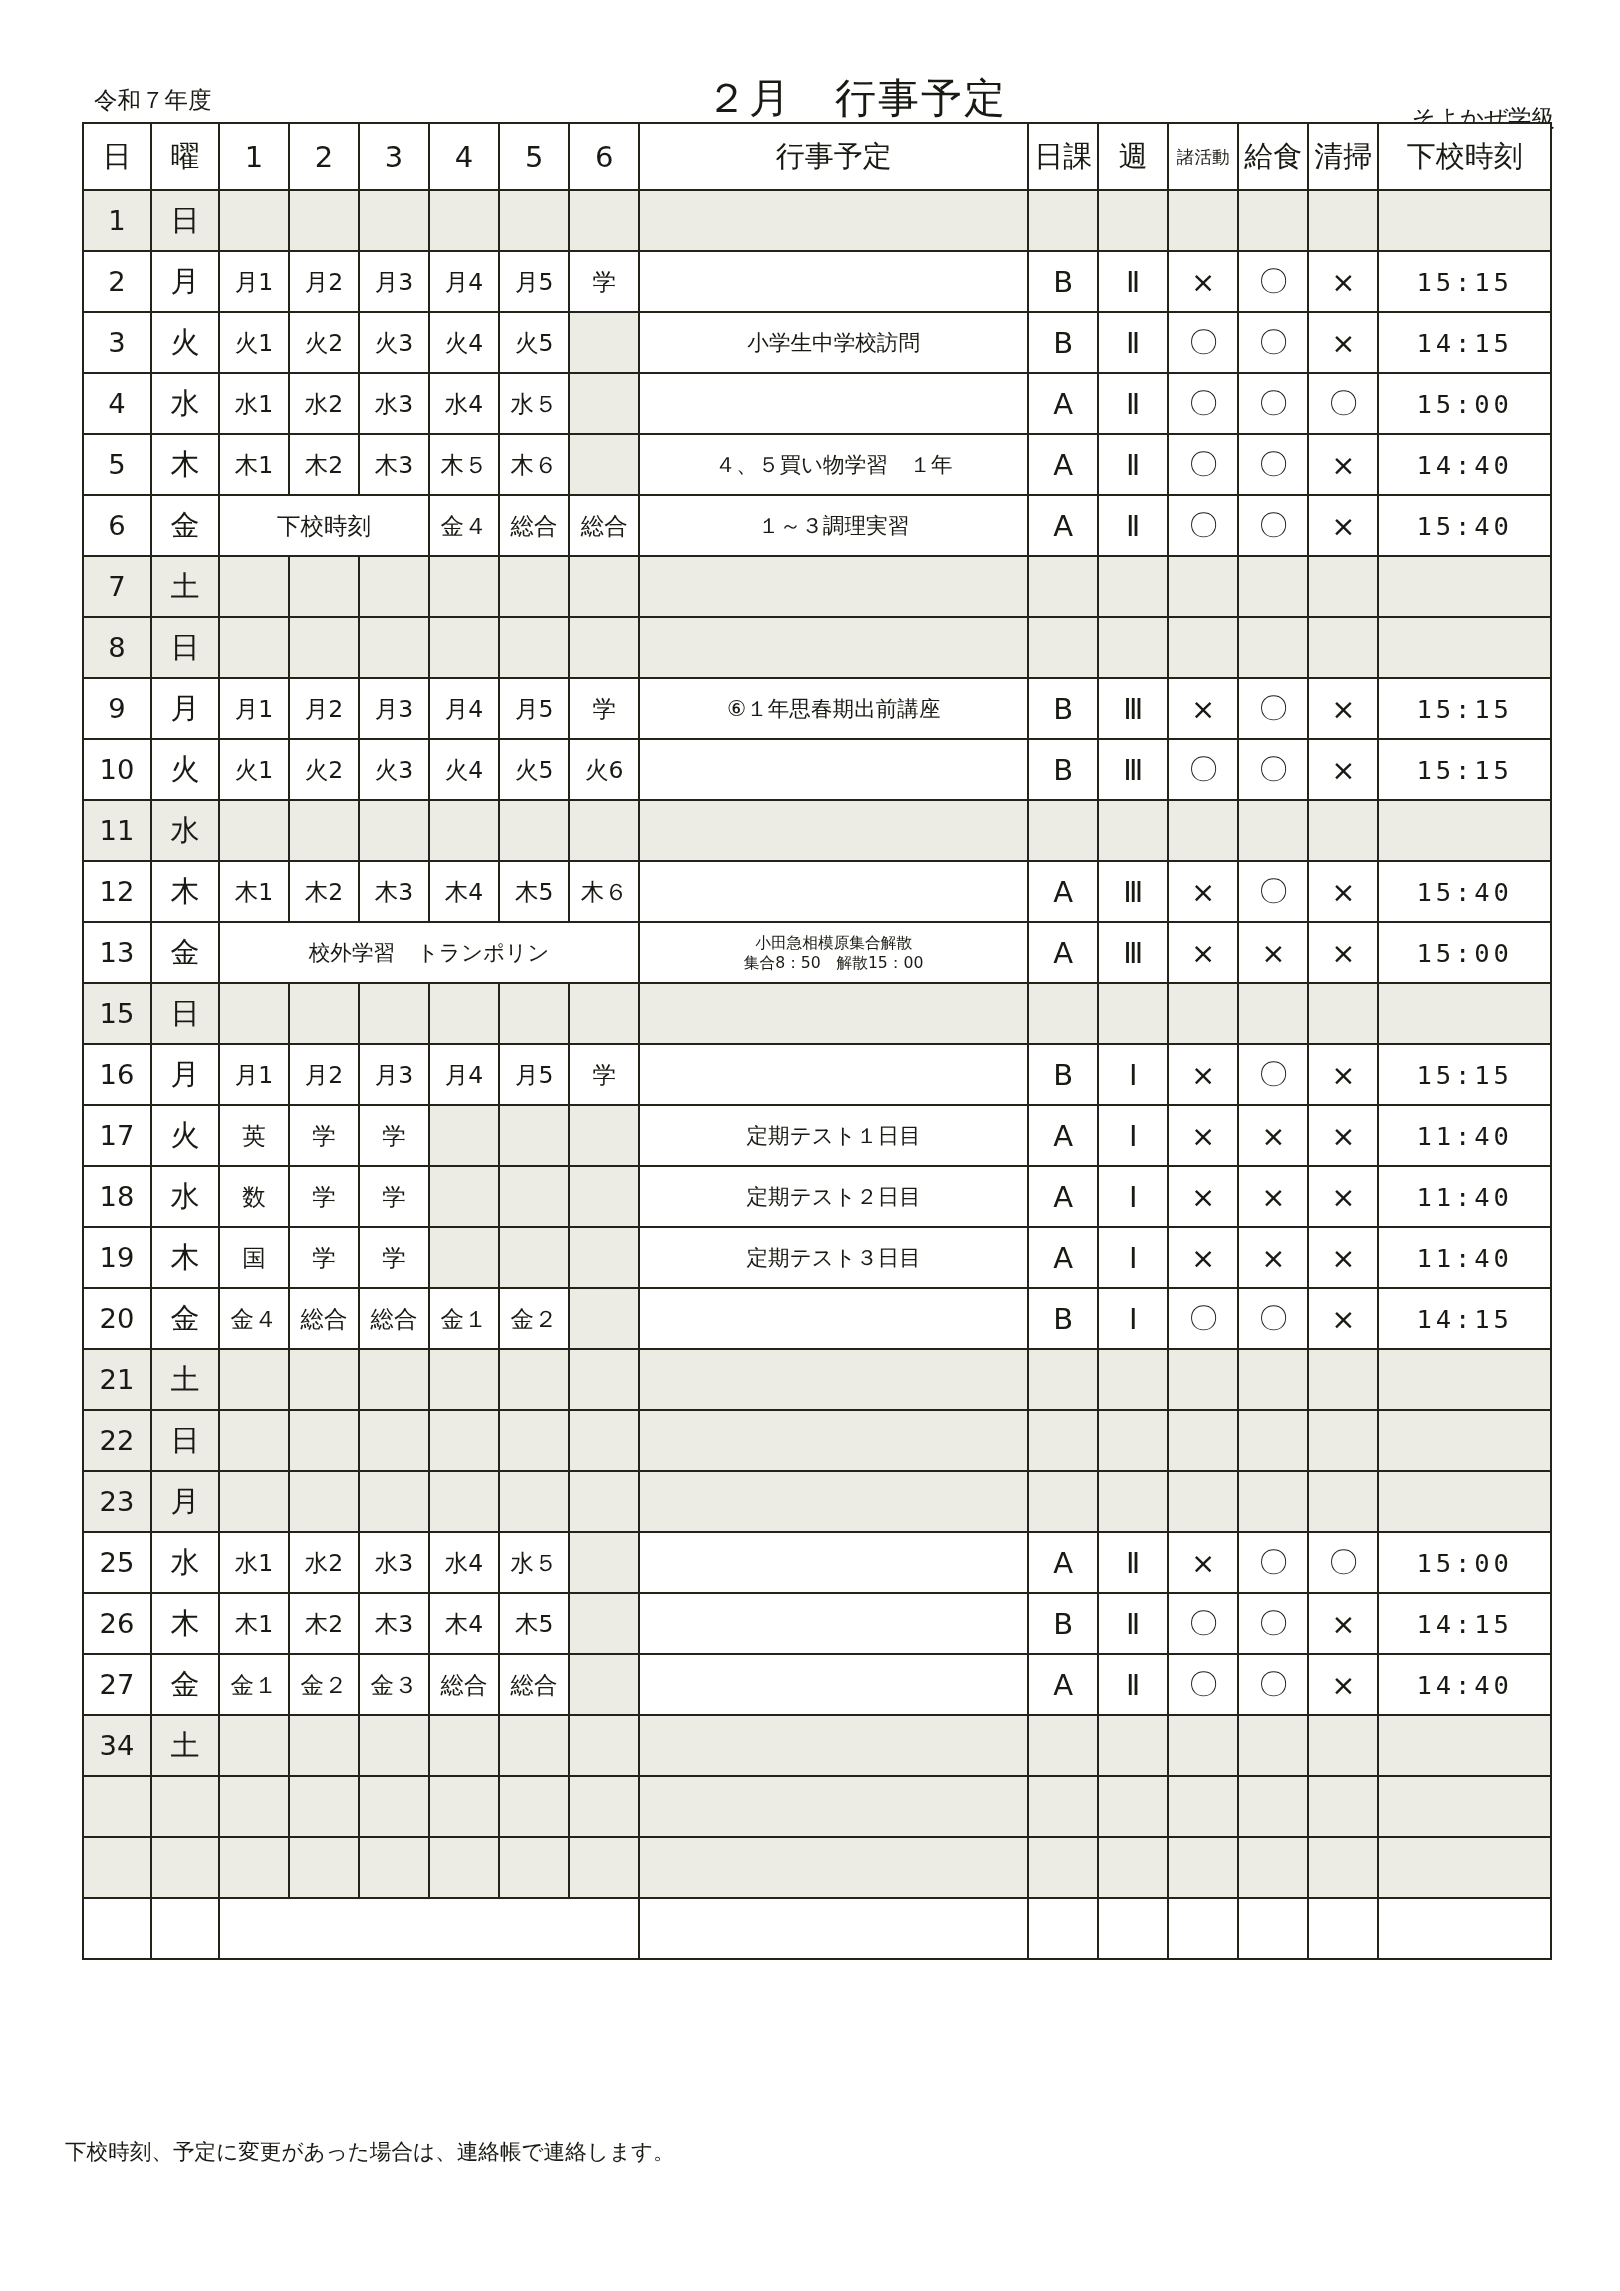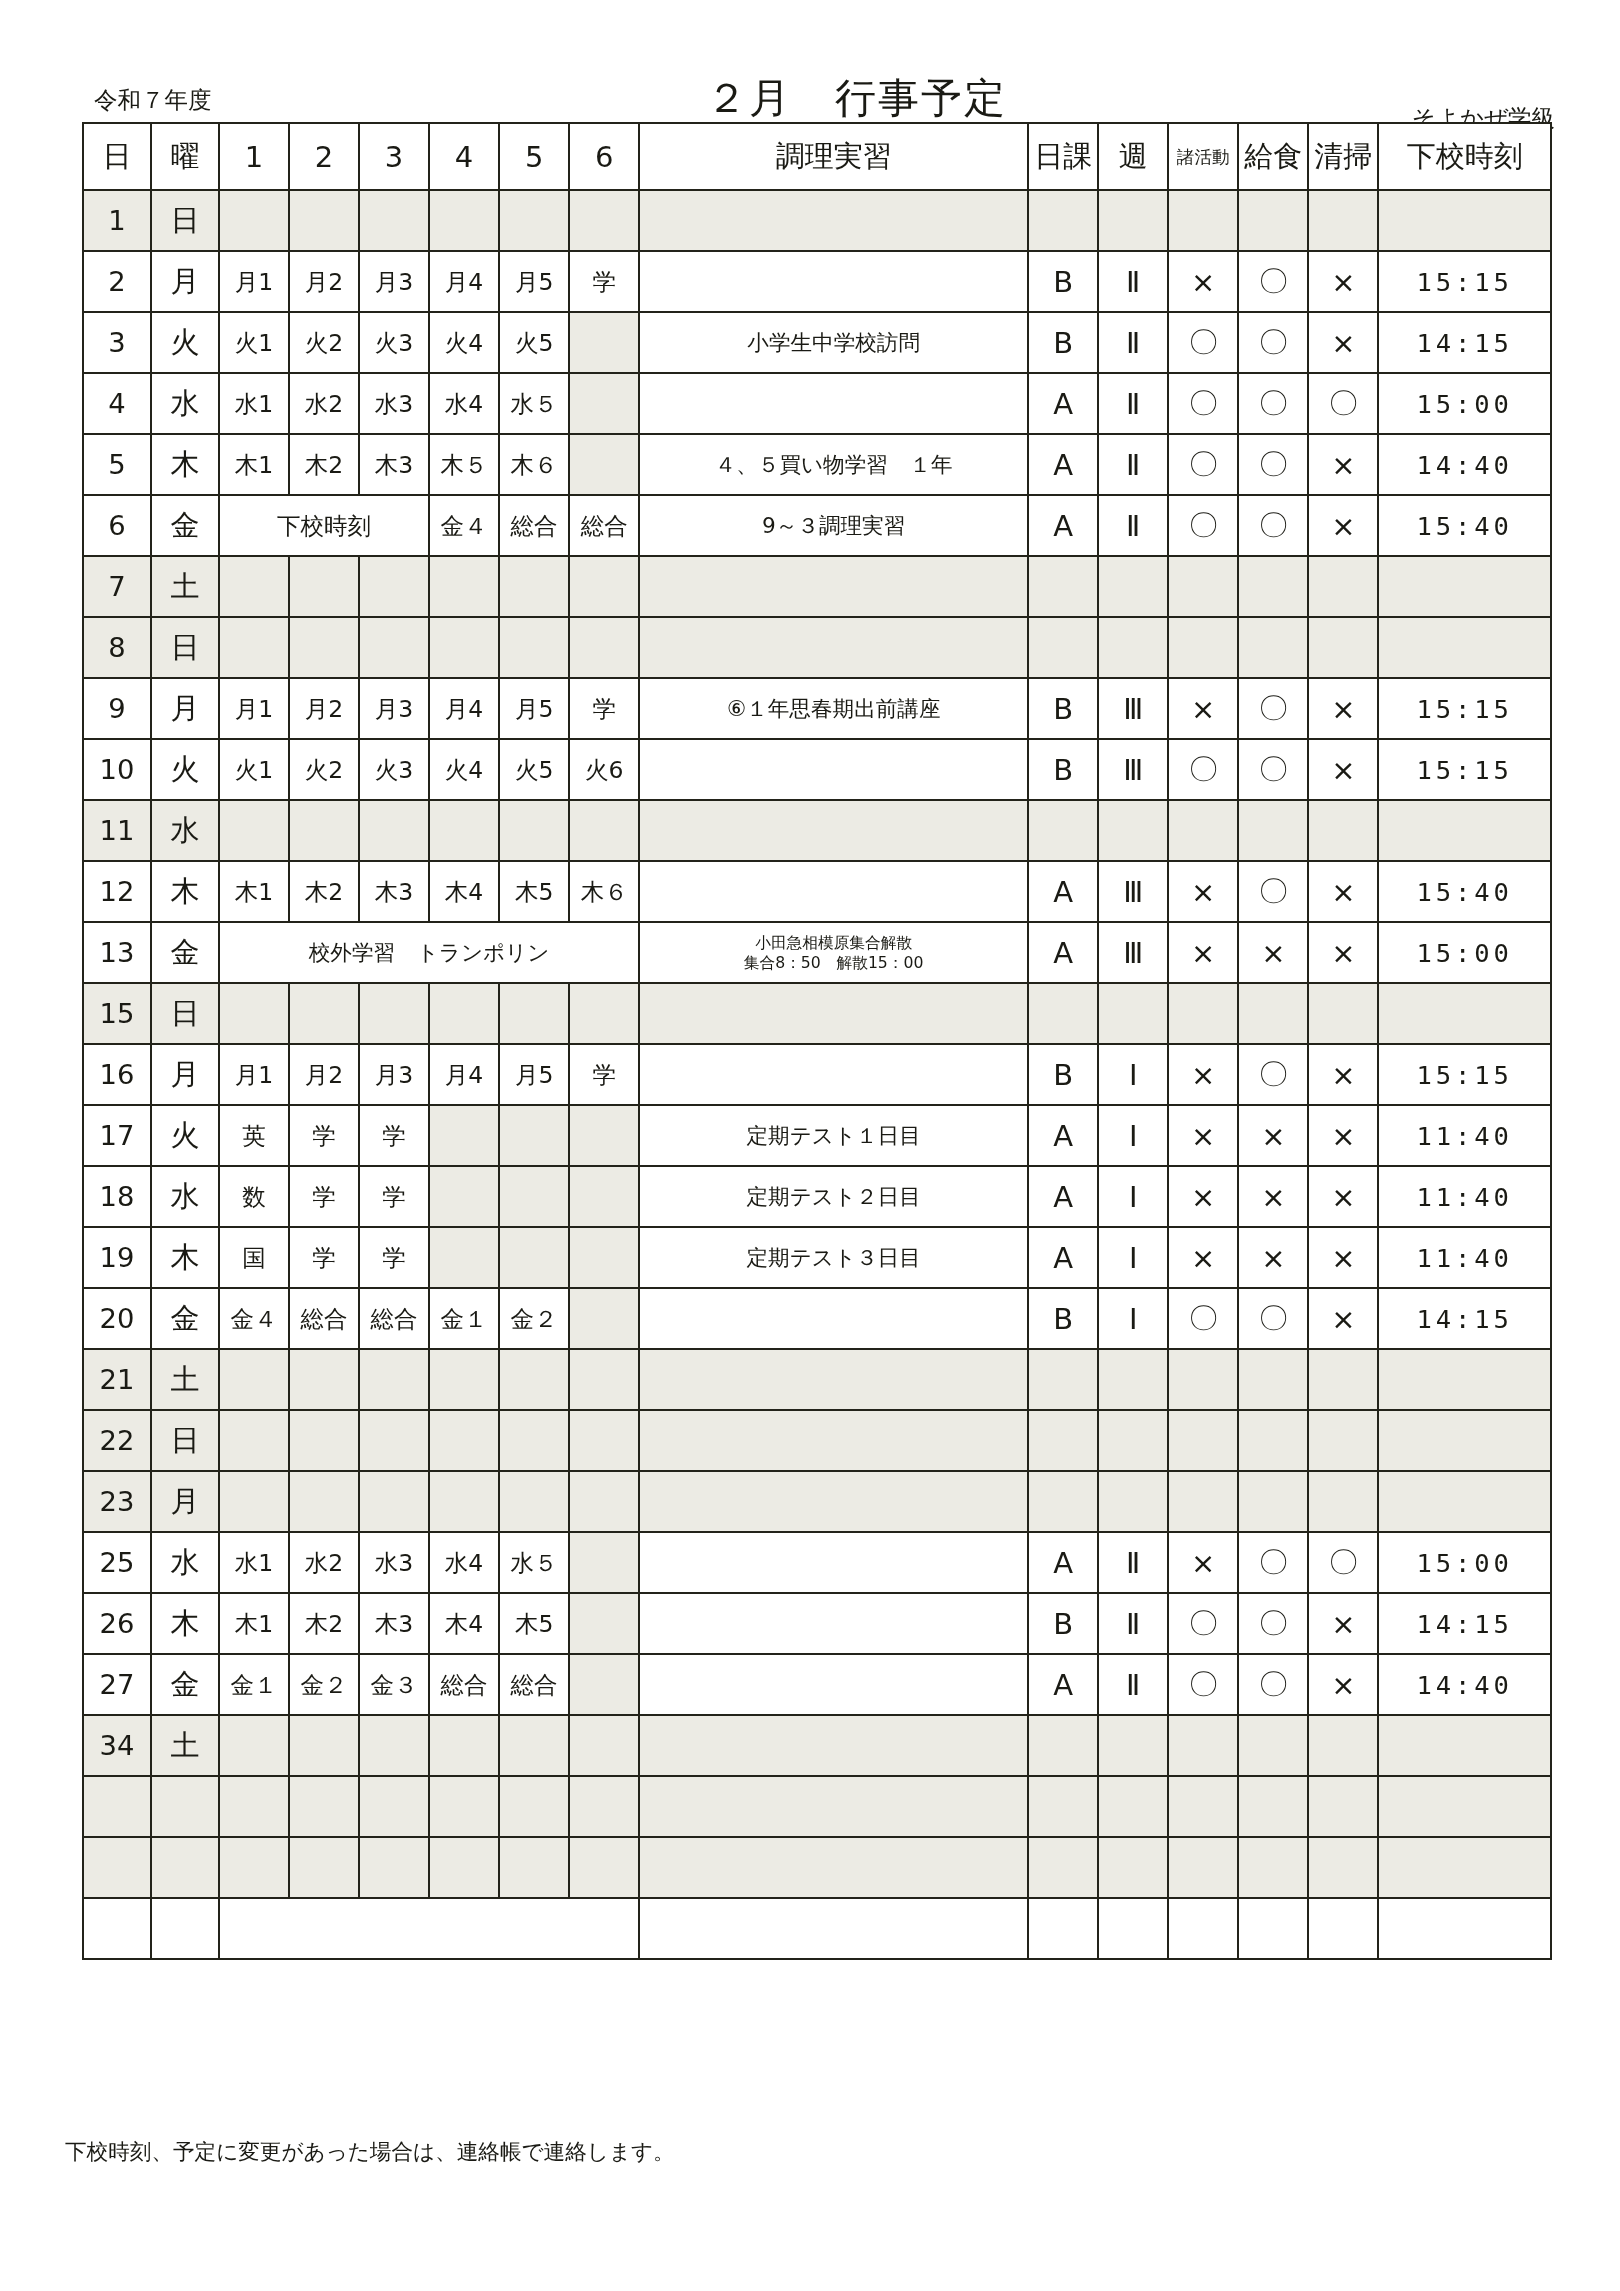--- a/index.html
+++ b/index.html
@@ -51,21 +51,21 @@
   <thead>
     <tr>
       <th>日</th>
       <th>曜</th>
       <th>1</th>
       <th>2</th>
       <th>3</th>
       <th>4</th>
       <th>5</th>
       <th>6</th>
-      <th>調理実習</th>
+      <th>行事予定</th>
       <th>日課</th>
       <th>週</th>
       <th class="small">諸活動</th>
       <th>給食</th>
       <th>清掃</th>
       <th>下校時刻</th>
     </tr>
   </thead>
   <tbody id="rows">
       <tr>
@@ -153,21 +153,21 @@
         <td class="mk">×</td>
         <td class="time">14:40</td>
       </tr>
       <tr>
         <td class="day">6</td>
         <td class="wd">金</td>
         <td class="per" colspan="3">下校時刻</td>
         <td class="per">金４</td>
         <td class="per">総合</td>
         <td class="per">総合</td>
-        <td class="ev" style="white-space: pre-line;">9～３調理実習</td>
+        <td class="ev" style="white-space: pre-line;">１～３調理実習</td>
         <td class="mk">A</td>
         <td class="mk">Ⅱ</td>
         <td class="mk">〇</td>
         <td class="mk">〇</td>
         <td class="mk">×</td>
         <td class="time">15:40</td>
       </tr>
       <tr>
         <td class="day g">7</td>
         <td class="wd g">土</td>

